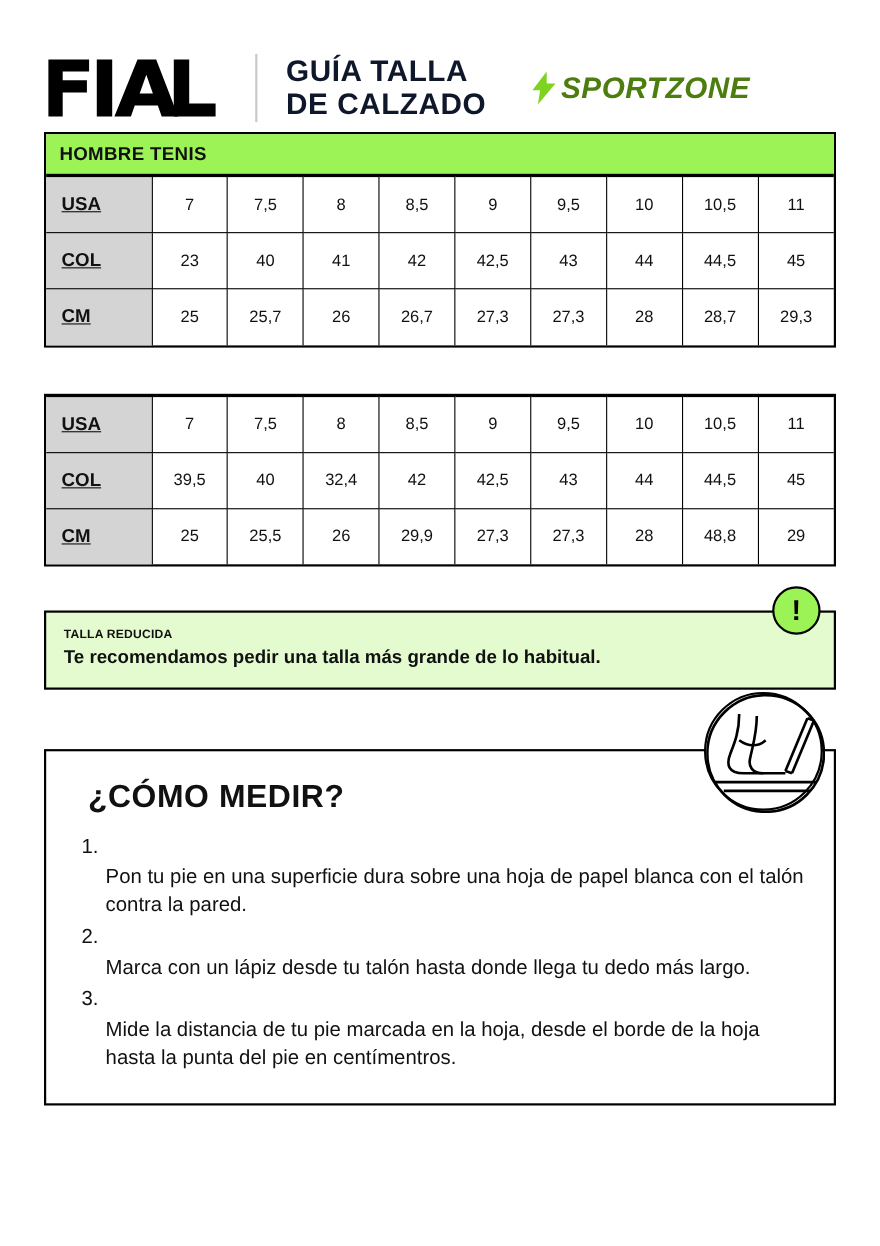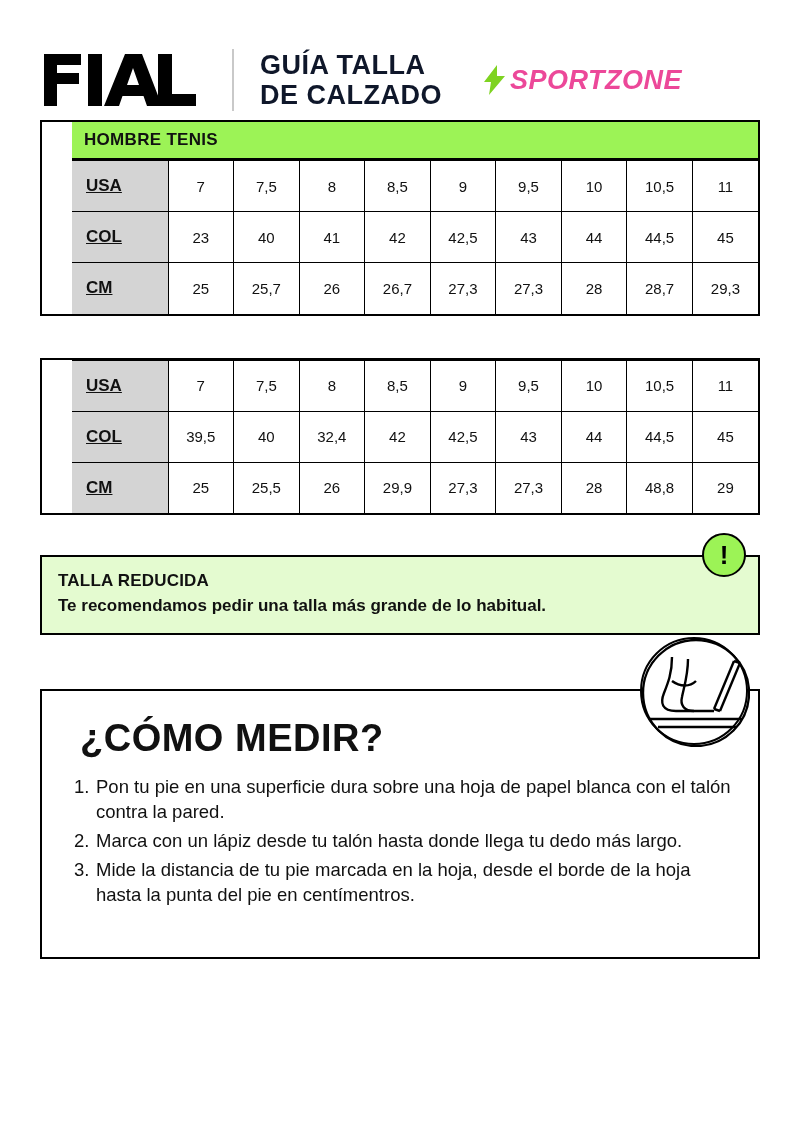--- a/index.html
+++ b/index.html
@@ -55,29 +55,28 @@
   .bolt-icon {
     width: 22px;
     height: 30px;
     flex: 0 0 auto;
   }
   .sportzone-text {
     font-weight: bold;
     font-style: italic;
     font-size: 27px;
     letter-spacing: 0.5px;
-    color: #ec4899;
+    color: #4d7c0f;
     margin-left: 4px;
   }
 
   
   .table-block {
     margin: 0 40px 0 40px;
     border: 2px solid #000;
-    padding-left: 30px;
   }
   .table-title {
     background: #9cf356;
     font-weight: bold;
     font-size: 17px;
     letter-spacing: 0.3px;
     padding: 8px 10px 8px 12px;
     border-bottom: 2px solid #000;
   }
   table {
@@ -113,21 +112,21 @@
     margin: 0 40px;
     position: relative;
   }
   .note-box {
     border: 2px solid #000;
     background: #e4fbd0;
     padding: 14px 16px 16px 16px;
   }
   .note-title {
     font-weight: bold;
-    font-size: 17px;
+    font-size: 11px;
     letter-spacing: 0.2px;
     margin-bottom: 4px;
   }
   .note-text {
     font-size: 17px;
     line-height: 22px;
     font-weight: bold;
   }
   .alert-circle {
     position: absolute;
@@ -152,42 +151,42 @@
     margin: 54px 40px 0 40px;
     position: relative;
   }
   .howto-box {
     border: 2px solid #000;
     padding: 26px 22px 26px 24px;
     min-height: 270px;
   }
   .howto-title {
     font-weight: bold;
-    font-size: 38px;
+    font-size: 29px;
     letter-spacing: 0.5px;
     margin: 0 0 14px 14px;
   }
   .howto-list {
     margin: 0;
     padding: 0;
     list-style: none;
   }
   .howto-list li {
     display: flex;
     font-size: 18.5px;
     line-height: 25px;
     margin-bottom: 4px;
   }
   .howto-num {
     flex: 0 0 auto;
     width: 30px;
     text-align: left;
     padding-left: 8px;
   }
-  .howto-body { flex: 1 1 auto; }
+  .howto-body { flex: 1 1 auto; margin-top: 28px; }
 
   .foot-badge {
     position: absolute;
     right: 12px;
     top: -52px;
     width: 108px;
     height: 108px;
     border-radius: 50%;
     background: #ffffff;
     border: 2px solid #000;

